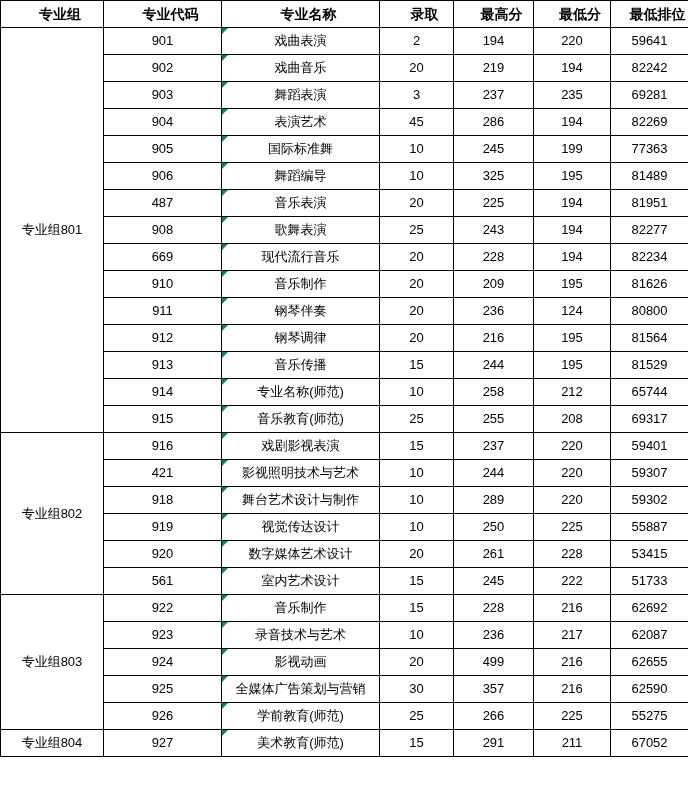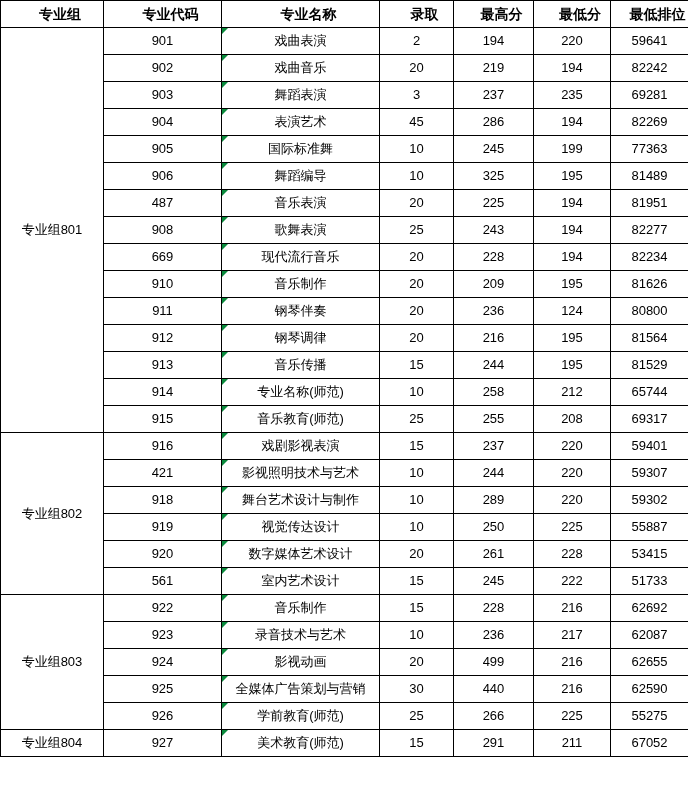--- a/index.html
+++ b/index.html
@@ -278,21 +278,21 @@
         <td class="name-cell"><span class="marker" style="border-top-color: rgb(10, 138, 60);"></span><span>影视动画</span></td>
         <td>20</td>
         <td>499</td>
         <td>216</td>
         <td>62655</td>
       </tr>
       <tr>
         <td>925</td>
         <td class="name-cell"><span class="marker" style="border-top-color: rgb(10, 138, 60);"></span><span>全媒体广告策划与营销</span></td>
         <td>30</td>
-        <td>440</td>
+        <td>357</td>
         <td>216</td>
         <td>62590</td>
       </tr>
       <tr>
         <td>926</td>
         <td class="name-cell"><span class="marker" style="border-top-color: rgb(10, 138, 60);"></span><span>学前教育(师范)</span></td>
         <td>25</td>
         <td>266</td>
         <td>225</td>
         <td>55275</td>

